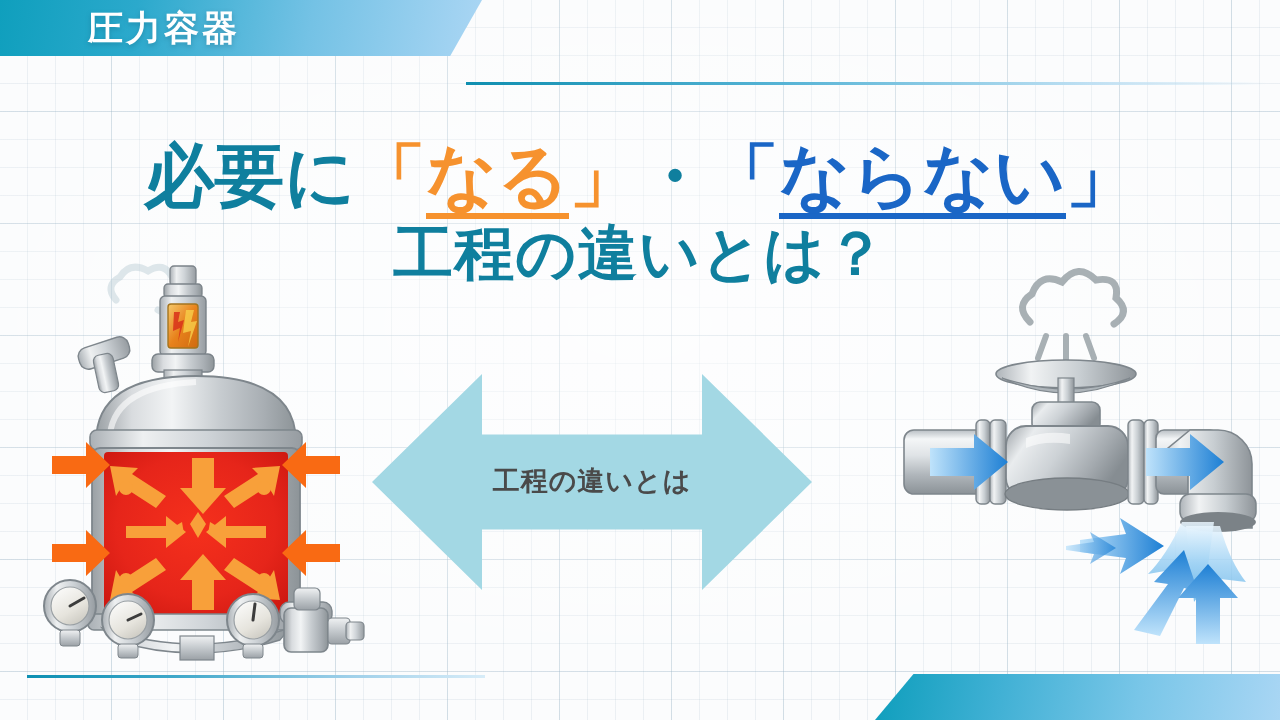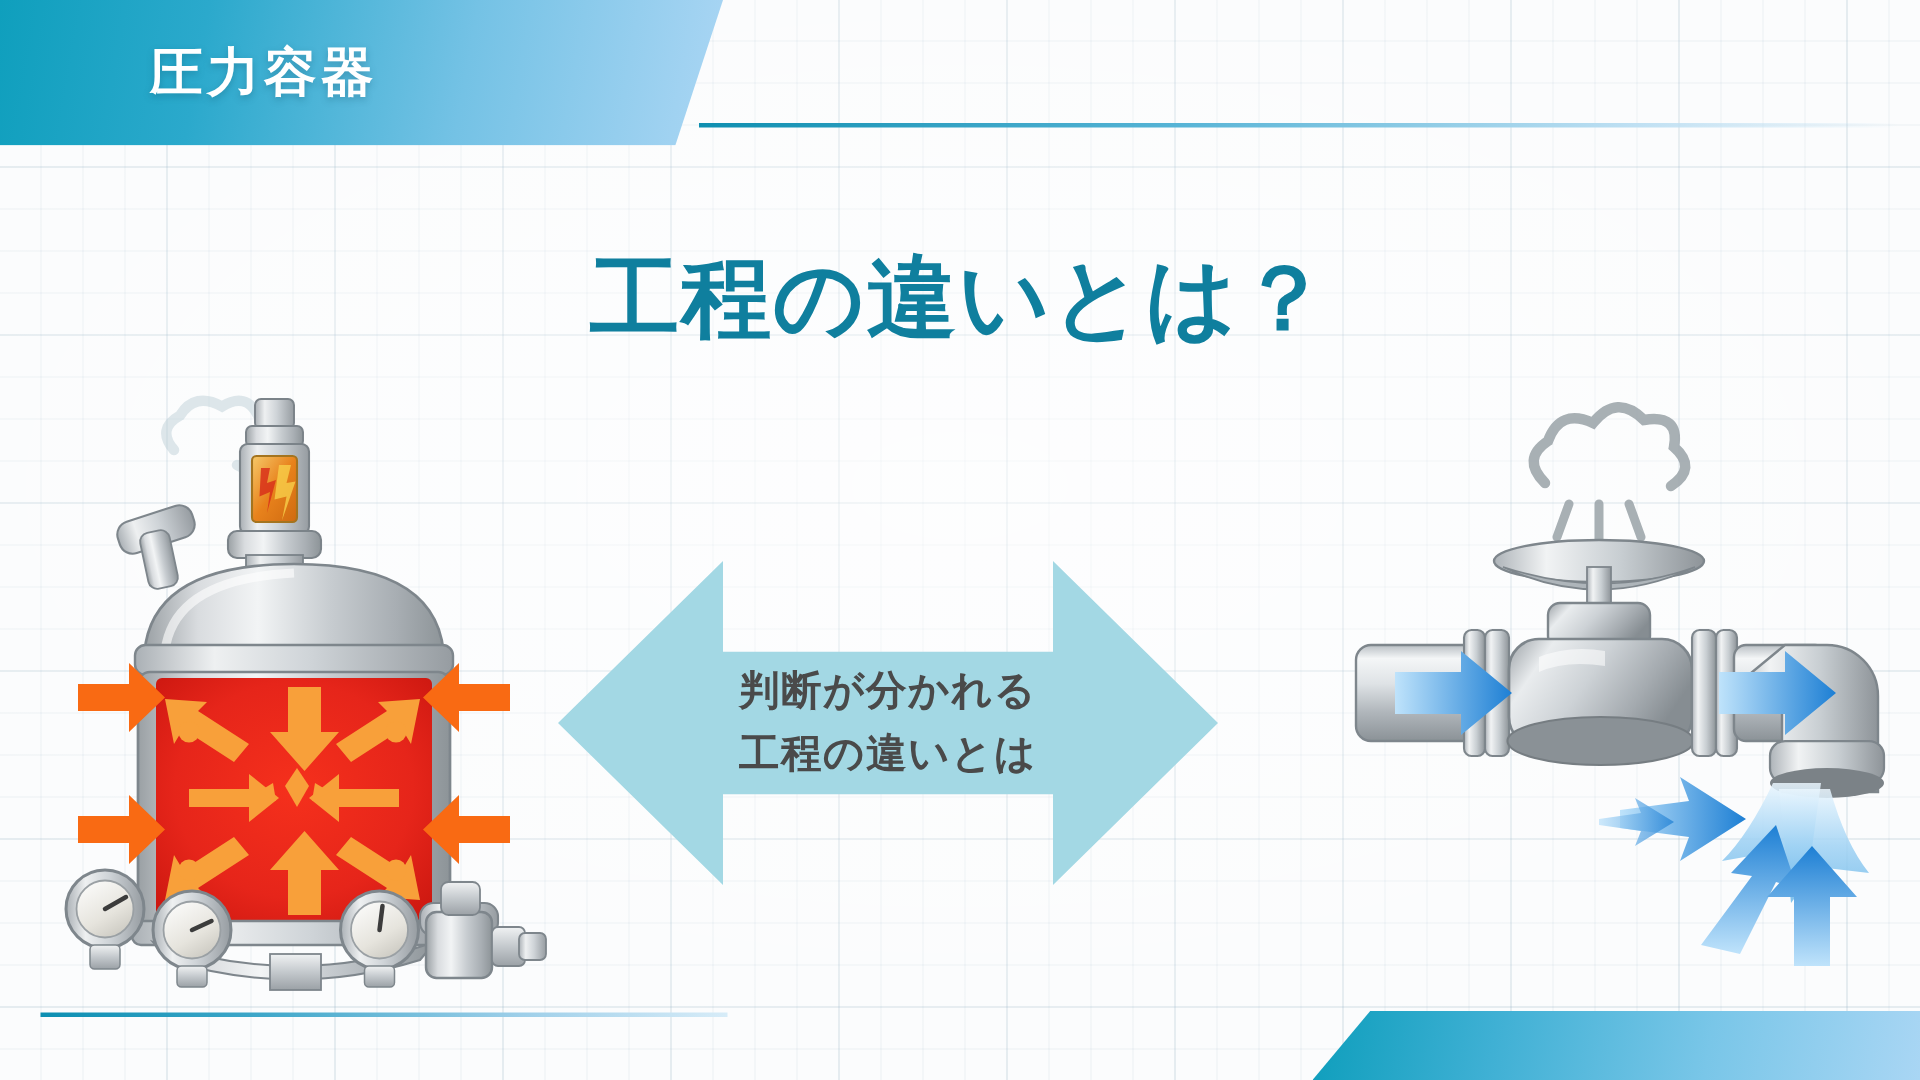--- a/index.html
+++ b/index.html
@@ -23,24 +23,24 @@
     background-position:-1px -1px,-1px -1px,-1px -1px,-1px -1px;
   }
   #vignette{
     position:absolute; inset:0;
     background:radial-gradient(ellipse 90% 80% at 50% 45%, rgba(255,255,255,0.55) 0%, rgba(255,255,255,0.0) 70%);
     pointer-events:none;
   }
 
   
   #top-banner{
-    position:absolute; left:0; top:0; width:482px; height:97px;
+    position:absolute; left:0; top:0; width:482px; height:56px;
     background:linear-gradient(100deg,#0f9fbd 0%,#2ba9cc 28%,#74c2e5 64%,#abd6f4 100%);
     clip-path:polygon(0 0,100% 0,93.4% 100%,0 100%);
-    display:flex; align-items:center;padding-left:12px;
+    display:flex; align-items:center;
   }
   #top-banner .title{
     margin-left:88px;
     color:#ffffff;
     font-size:35px;
     font-weight:bold;
     letter-spacing:3px;
     text-shadow:0 2px 5px rgba(21,90,115,0.35);
   }
 
@@ -62,21 +62,21 @@
   }
 
   
   #headline{
     position:absolute; left:0; top:140px; width:1280px;
     text-align:center; line-height:1.04;
     font-weight:bold;
     font-family:"Liberation Sans","DejaVu Sans",sans-serif;
   }
   #headline .line1{ font-size:70px; white-space:nowrap; }
-  #headline .line2{ font-size:60px; margin-top:28px; letter-spacing:1px; }
+  #headline .line2{ font-size:60px; margin-top:4px; letter-spacing:1px; }
   .t-teal  { color:#0f7f9e; }
   .t-orange{ color:#f6922e; }
   .t-blue  { color:#1a66c6; }
   .ul-orange{
     border-bottom:6px solid #f6922e; padding-bottom:2px;
     display:inline-block; line-height:1.0;
   }
   .ul-blue{
     border-bottom:6px solid #1a66c6; padding-bottom:2px;
     display:inline-block; line-height:1.0;
@@ -112,27 +112,28 @@
 
 <div id="grid-bg"></div>
 <div id="vignette"></div>
 
 <div id="top-banner">
   <span class="title">圧力容器</span>
 </div>
 <div id="rule-top"></div>
 
 <div id="headline">
+  <div class="line1"><span class="t-teal">必要に</span><span class="br-orange">「</span><span class="t-orange ul-orange">なる</span><span class="br-orange">」</span><span class="t-teal">・</span><span class="br-blue">「</span><span class="t-blue ul-blue">ならない</span><span class="br-blue">」</span>
+  </div>
   <div class="line2 t-teal">工程の違いとは？</div>
 </div>
 
 <div id="center-arrow">
   <div class="shape"></div>
   <div id="arrow-text">
-    <div>判断が分かれる</div>
     <div>工程の違いとは</div>
   </div>
 </div>
 
 <div id="vessel-illustration">
 <svg width="345" height="390" viewBox="0 0 345 390" xmlns="http://www.w3.org/2000/svg">
   <defs>
     <linearGradient id="steel" x1="0" y1="0" x2="1" y2="0">
       <stop offset="0" stop-color="#9aa0a4"></stop>
       <stop offset="0.18" stop-color="#d9dcdf"></stop>

